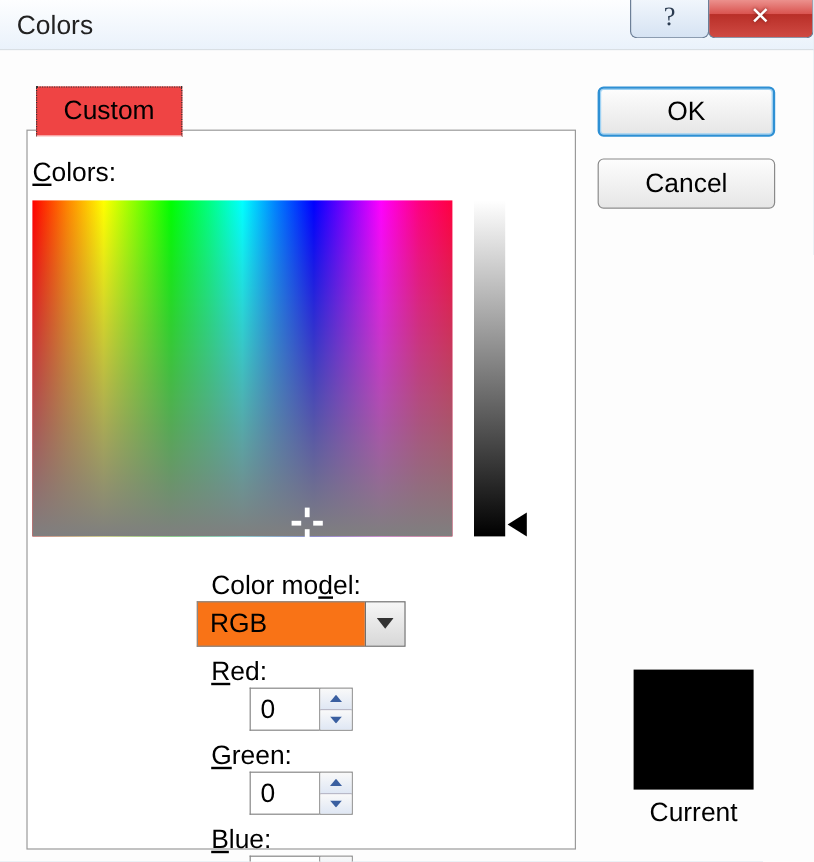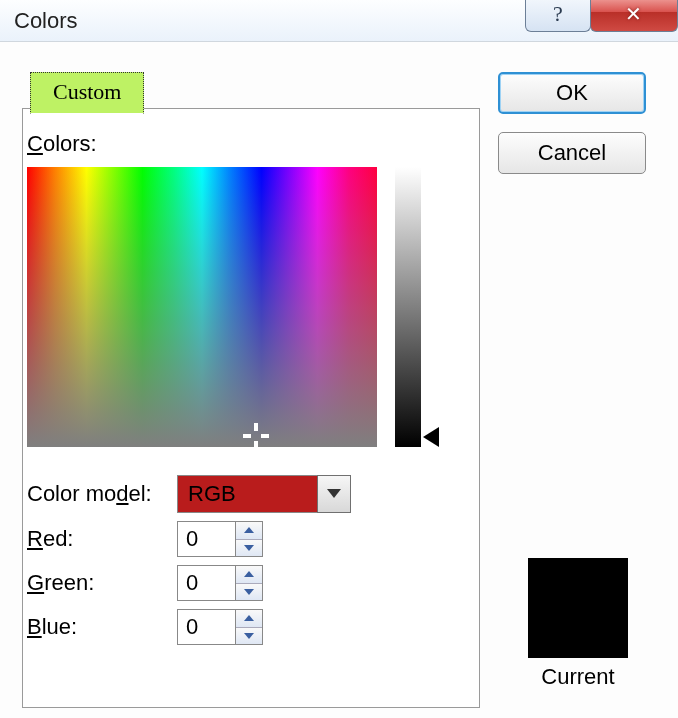--- a/index.html
+++ b/index.html
@@ -86,24 +86,23 @@
     margin-right: 6px;
     position: relative;
   }
   .tab-inactive {
     background: linear-gradient(#fdfdfd,#e9e9e9);
     border-bottom: 1px solid #9a9a9a;
     top: 4px;
     cursor: default;
   }
   .tab-active {
-    background: #bef264;
+    background: #ef4444;
     border: 1px dotted #333;
     border-bottom: 1px solid #fff;
-    font-family: Liberation Serif, serif;
   }
   .panel {
     position: absolute;
     left: 22px;
     top: 66px;
     width: 458px;
     height: 600px;
     border: 1px solid #9a9a9a;
     background: #fff;
     padding: 18px 4px;
@@ -162,37 +161,38 @@
     top: 260px;
     width: 0; height: 0;
     border-top: 10px solid transparent;
     border-bottom: 10px solid transparent;
     border-right: 16px solid #000;
   }
   .row {
     display: flex;
     align-items: center;
     margin: 8px 0;
+    flex-direction: column;
   }
   .row label {
     width: 150px;
     font-size: 22px;
   }
   .combo {
     display: flex;
     align-items: stretch;
     height: 38px;
   }
   .combo-text {
     width: 140px;
     border: 1px solid #888;
     border-right: none;
     padding: 4px 10px;
     font-size: 22px;
-    background: #b91c1c;
+    background: #f97316;
     display: flex;
     align-items: center;
   }
   .combo-btn {
     width: 34px;
     border: 1px solid #707070;
     background: linear-gradient(#f6f6f6,#d8d8d8);
     display: flex;
     align-items: center;
     justify-content: center;

